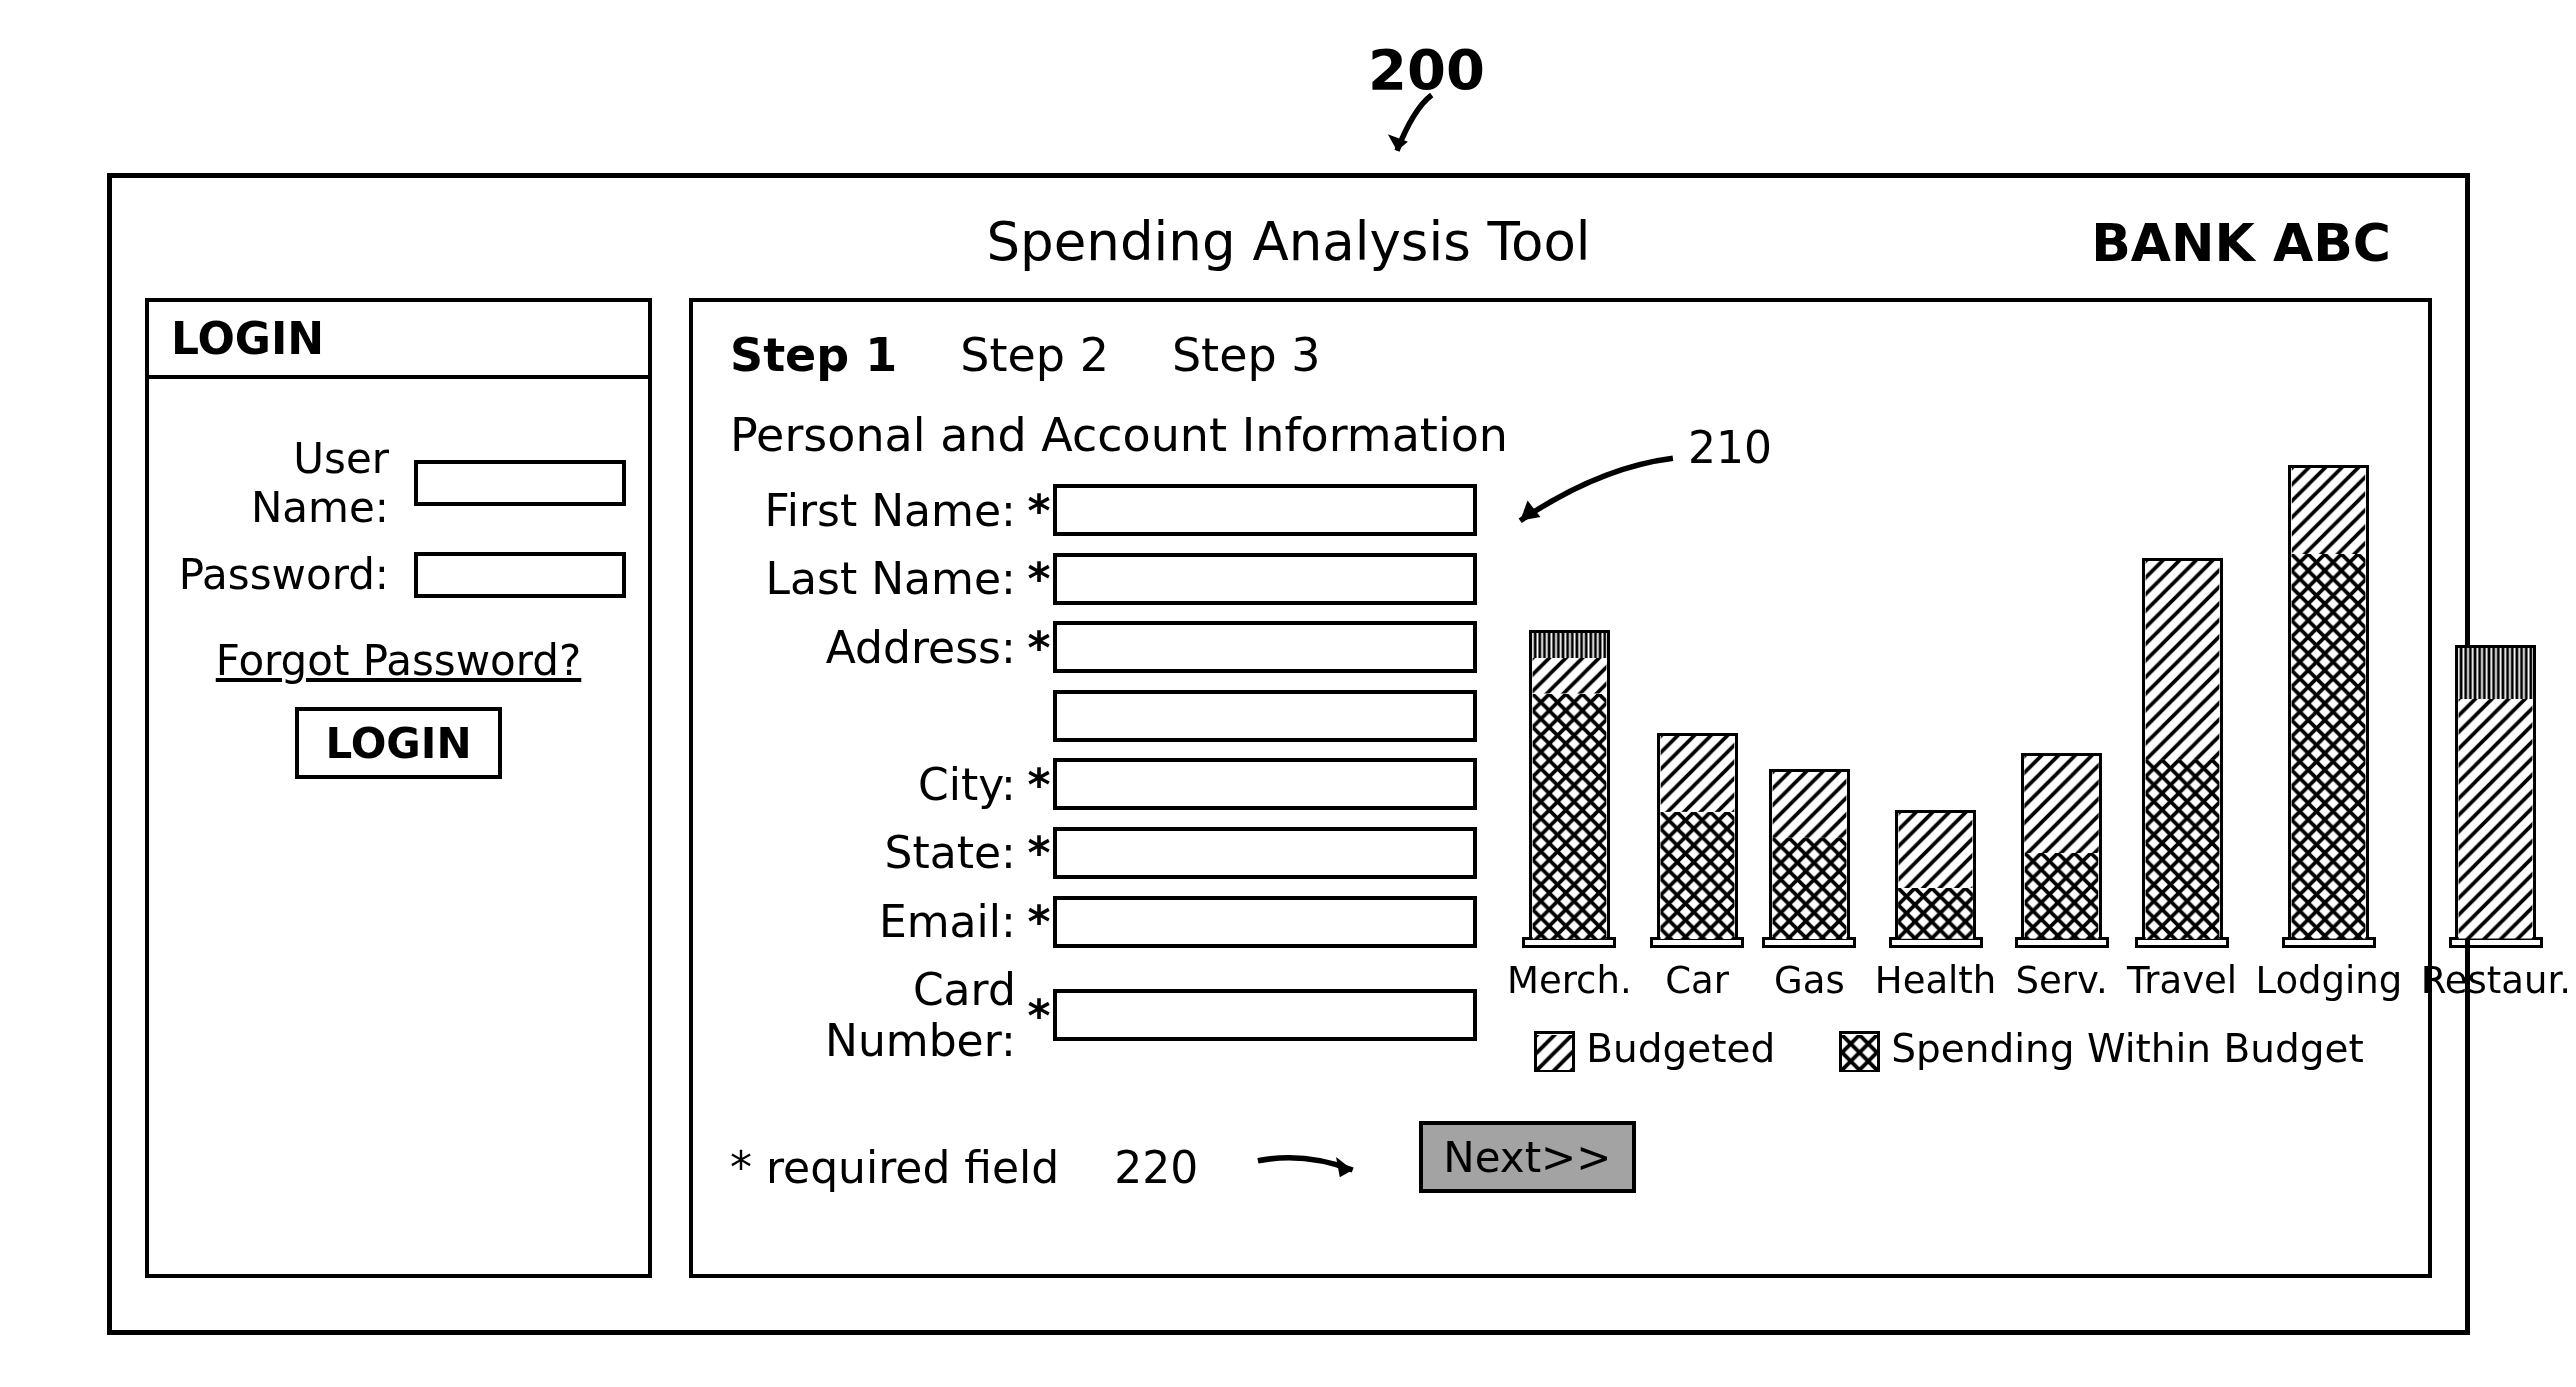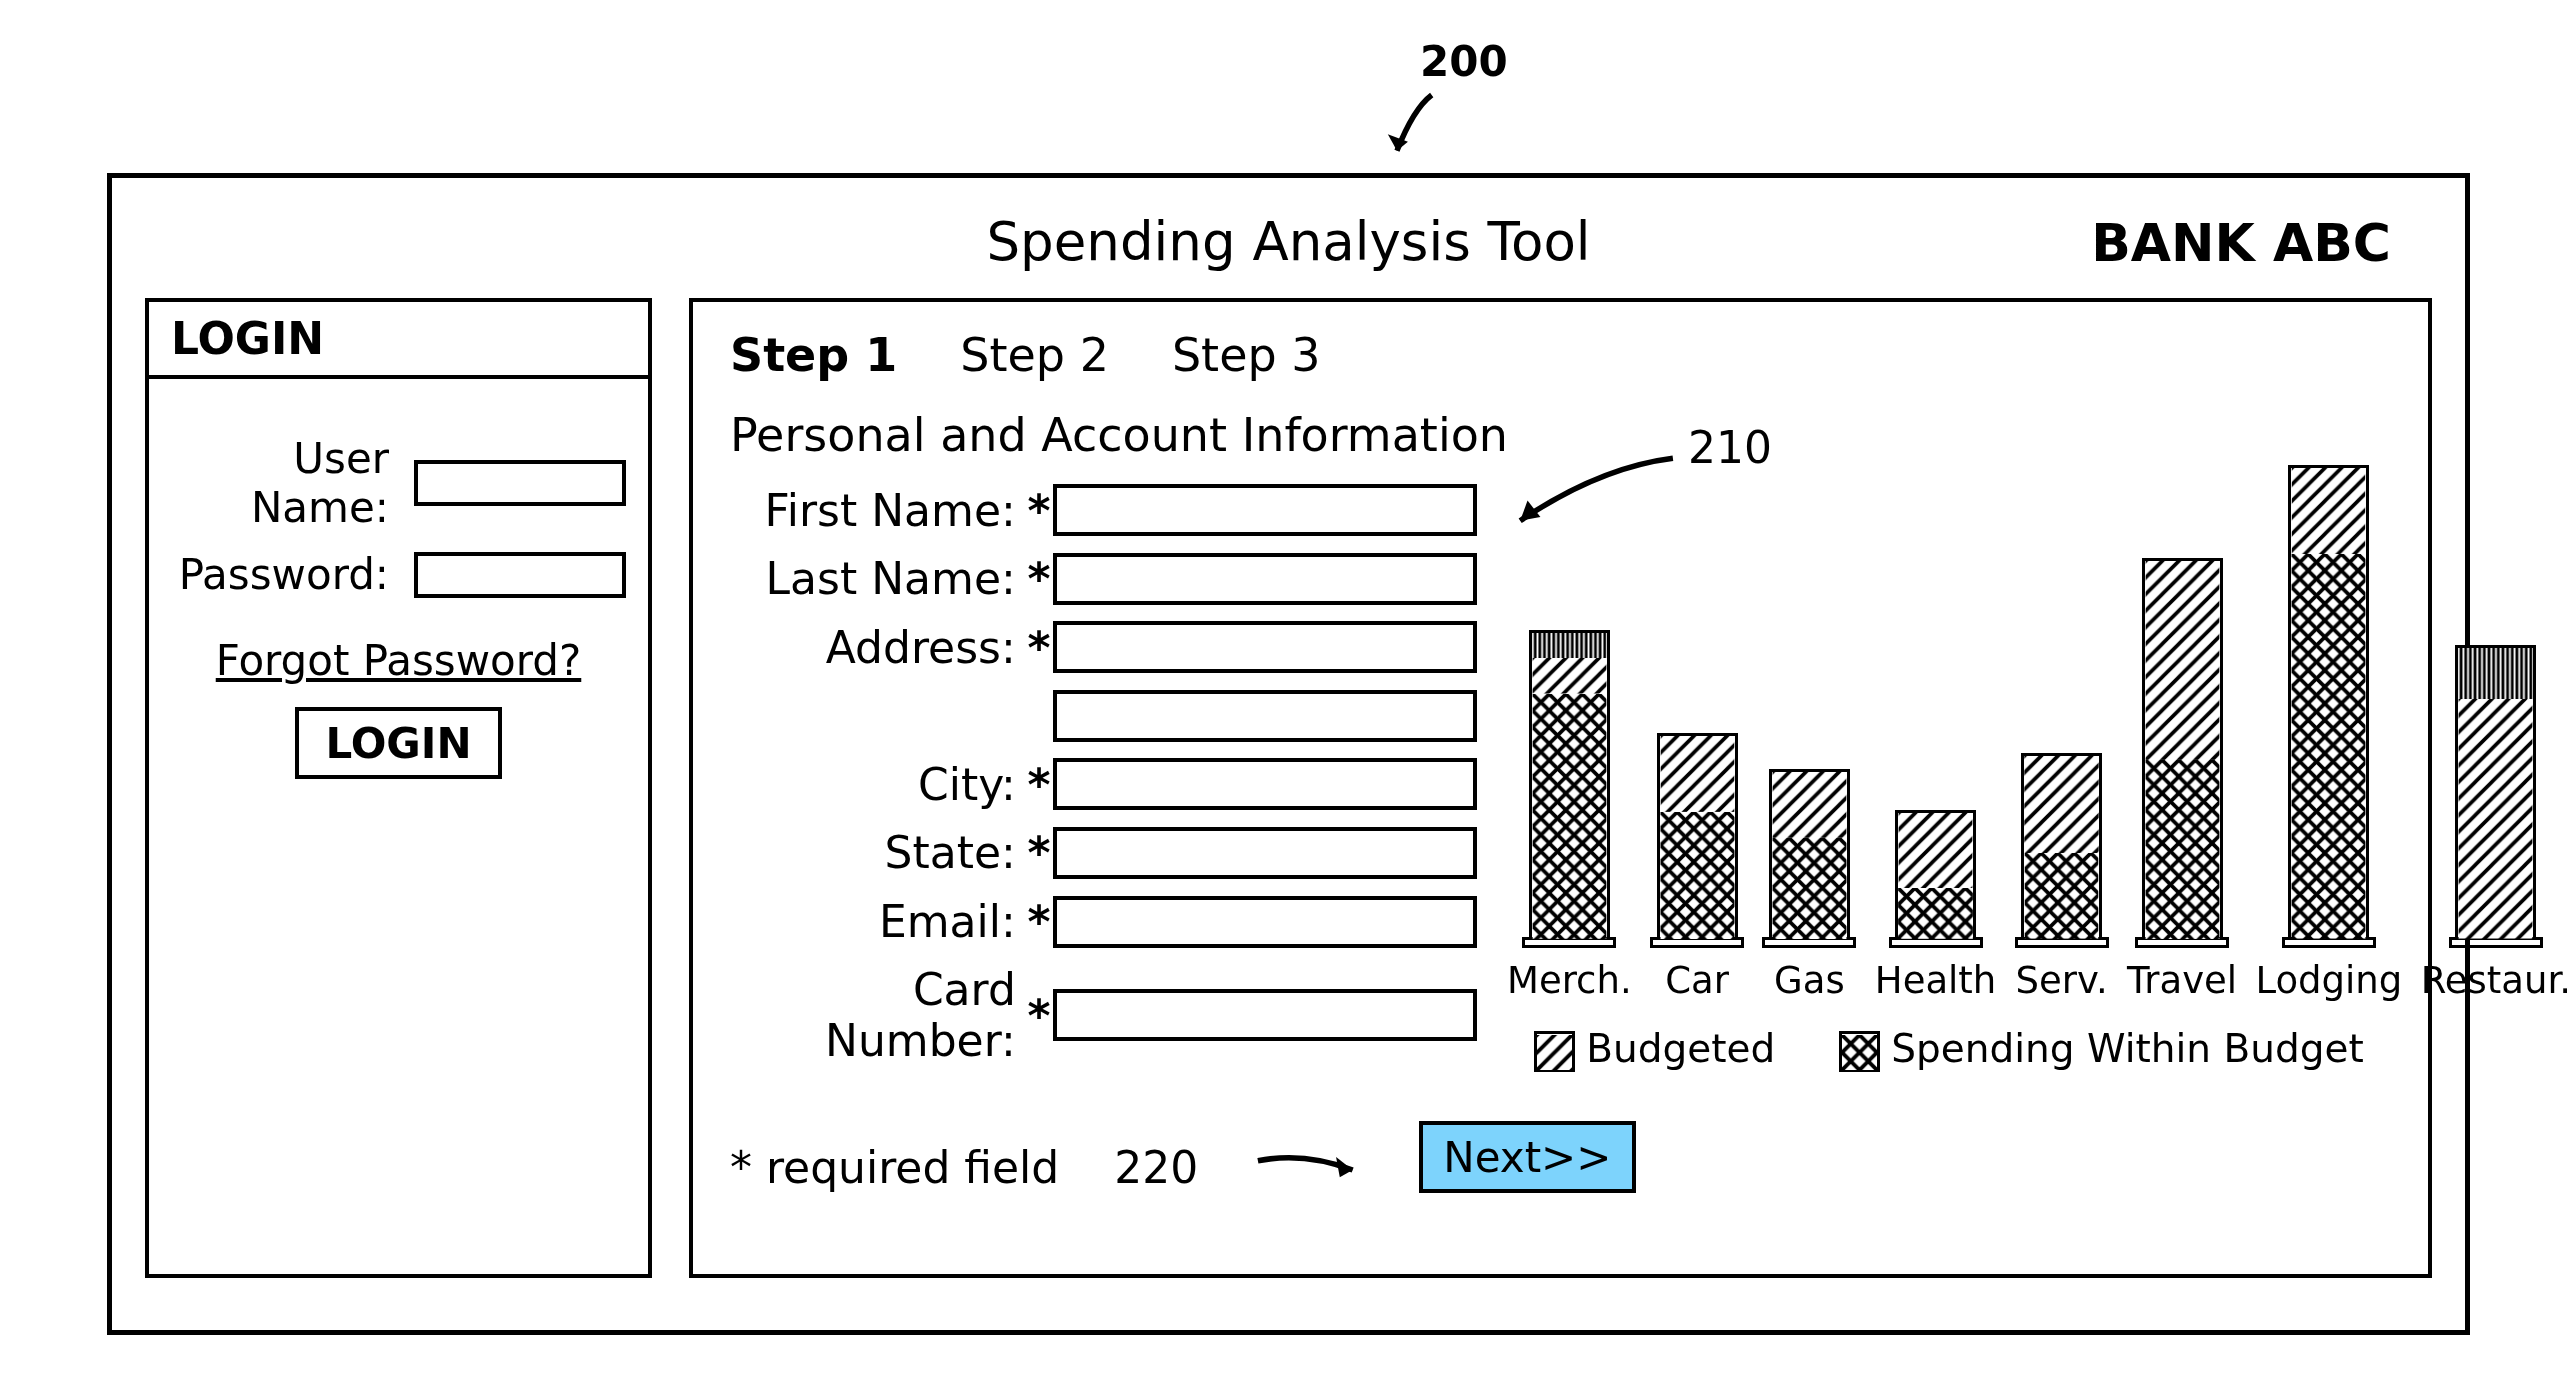--- a/index.html
+++ b/index.html
@@ -7,22 +7,22 @@
   body {
     font-family: "Trebuchet MS", "DejaVu Sans", sans-serif;
     width: 2576px;
     height: 1388px;
     position: relative;
   }
 
   .fig-label {
     position: absolute;
     top: 37px;
-    left: 1420px;
-    font-size: 42px;
+    left: 1368px;
+    font-size: 56px;
     font-weight: bold;
   }
   .fig-arrow {
     position: absolute;
     top: 90px;
     left: 1386px;
     width: 64px;
     height: 74px;
   }
 
@@ -160,21 +160,21 @@
 
   .footer-row {
     display: flex;
     align-items: flex-end;
     gap: 55px;
     font-size: 44px;
     margin-top: 55px;
   }
   .next-btn {
     border: 4.6px solid #000;
-    background: #7dd3fc;
+    background: #a3a3a3;
     font-size: 42px;
     padding: 7.4px 20px;
     font-family: inherit;
     cursor: pointer;
   }
 
   
   .chart-wrap {
     position: absolute;
     right: 37px;

